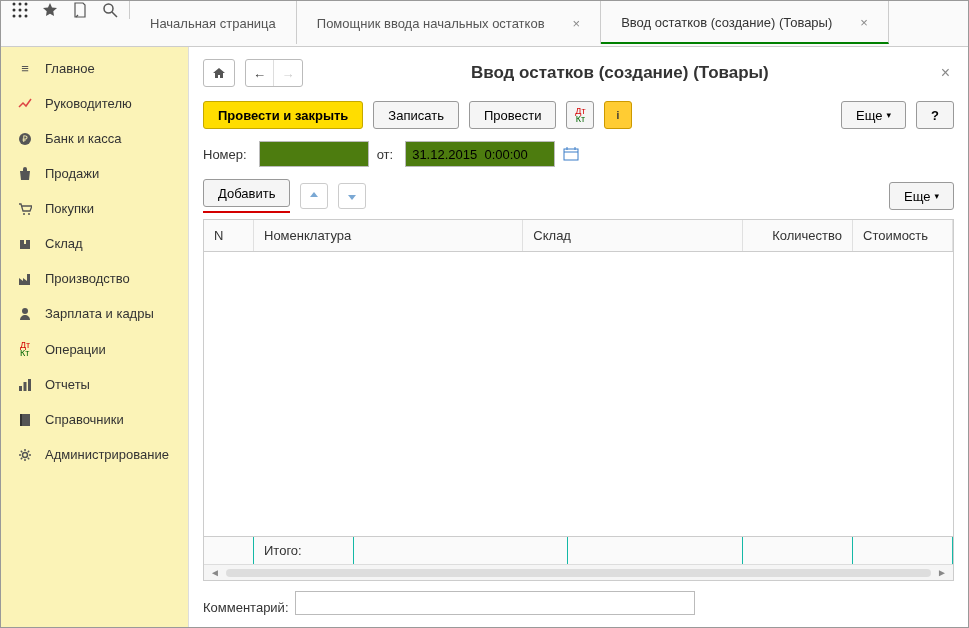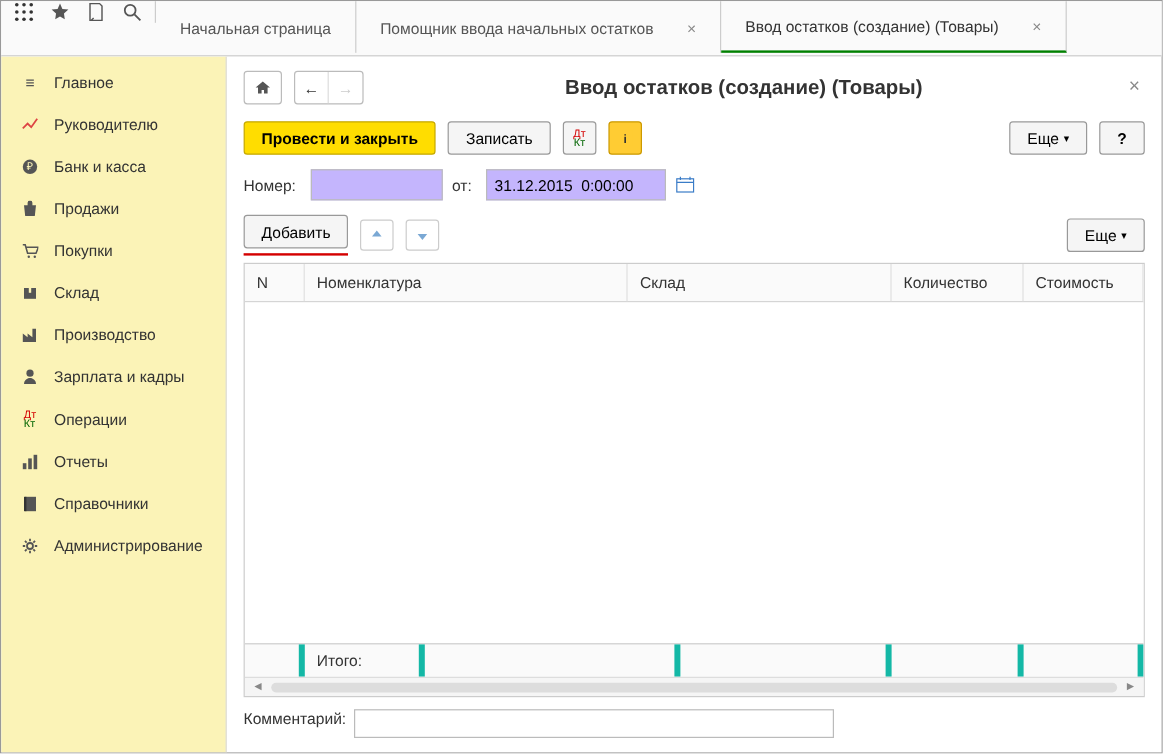--- a/index.html
+++ b/index.html
@@ -39,49 +39,49 @@
 .btn-primary { background: #ffdd00; border-color: #c5a800; font-weight: bold; }
 .btn-icon { width: 28px; padding: 0; justify-content: center; }
 .spacer { flex: 1; }
 .btn-more { display: flex; gap: 4px; }
 .btn-more::after { content: '▾'; font-size: 9px; }
 .btn-q { font-weight: bold; }
 
 
 .form-row { display: flex; align-items: center; gap: 8px; margin-bottom: 12px; font-size: 13px; }
 .form-row label { margin-right: 4px; }
-.form-input { border: 1px solid #bbb; height: 24px; padding: 12px 6px; font-size: 13px; background: #c4b5fd; }
+.form-input { border: 1px solid #bbb; height: 24px; padding: 12px 6px; font-size: 13px; background: #4d7c0f; }
 .inp-number { width: 110px; }
 .inp-date { width: 150px; }
 .cal-icon { color: #3a7cc7; cursor: pointer; }
 
 
 .add-row { display: flex; align-items: center; gap: 10px; margin-bottom: 0; }
 .underline-red { border-bottom: 2px solid #d40000; padding-bottom: 4px; }
 .arrow-btn { border: 1px solid #ccc; background: #fff; width: 28px; height: 26px; display: flex; align-items: center; justify-content: center; border-radius: 3px; cursor: pointer; color: #7aa8d4; }
 
 
 .table-wrap { border: 1px solid #ccc; margin-top: 6px; flex: 1; display: flex; flex-direction: column; overflow: hidden; }
 .thead { display: flex; background: #fafafa; border-bottom: 1px solid #ccc; }
 .th { padding: 8px 10px; font-size: 13px; border-right: 1px solid #e0e0e0; }
 .th-n { width: 50px; }
 .th-acc { width: 100px; }
 .th-nom { flex: 1.5; }
 .th-wh { flex: 1.2; }
-.th-qty { width: 110px; }
+.th-qty { width: 110px; text-align: right; }
 .th-cost { width: 100px; }
 .tbody { flex: 1; background: #fff; }
 .tfoot { display: flex; border-top: 1px solid #ccc; background: #fafafa; }
-.tf { padding: 6px 10px; font-size: 13px; border-right: 5px solid #14b8a6; }
+.tf { padding: 6px 10px; font-size: 13px; border-right: 1px solid #14b8a6; }
 .scroll-bar { height: 16px; background: #f5f5f5; border-top: 1px solid #ddd; display: flex; align-items: center; padding: 0 6px; }
 .scroll-track { flex: 1; height: 8px; background: #ddd; border-radius: 4px; margin: 0 6px; }
 .scroll-arrow { font-size: 10px; color: #888; }
 
 
-.comment-row { display: flex; align-items: flex-start; gap: 6px; margin-top: 10px; font-size: 13px; }
+.comment-row { display: flex; align-items: flex-end; gap: 6px; margin-top: 10px; font-size: 13px; }
 .comment-input { flex: 0 0 400px; border: 1px solid #bbb; height: 24px; padding: 2px 6px; }
 
 svg { display: block; }
 .dtkt { font-size: 9px; line-height: 8px; }
 .dtkt .d { color: #d40000; }
 .dtkt .k { color: #006400; }
 </style>
 </head>
 <body>
 
@@ -251,20 +251,21 @@
           <div class="nav-half" style="color:#333;">←</div>
           <div class="nav-half" style="color:#ccc;">→</div>
         </div>
         <div class="page-title">Ввод остатков (создание) (Товары)</div>
         <div class="close-page">×</div>
       </div>
 
       <div class="btn-row">
         <button class="btn btn-primary">Провести и закрыть</button>
         <button class="btn">Записать</button>
+        <button class="btn">Провести</button>
         <button class="btn btn-icon">
             <span class="dtkt"><span class="d">Дт</span><br><span class="k">Кт</span></span>
           </button>
         <button class="btn btn-icon" style="background:#ffcc33;border-color:#c90;">
           <svg width="12" height="12" viewBox="0 0 12 12">
               <rect width="12" height="12" fill="#ffcc33"></rect>
               <text x="6" y="10" font-size="10" font-weight="bold" text-anchor="middle" fill="#333">i</text>
             </svg>
         </button>
         <div class="spacer"></div>

